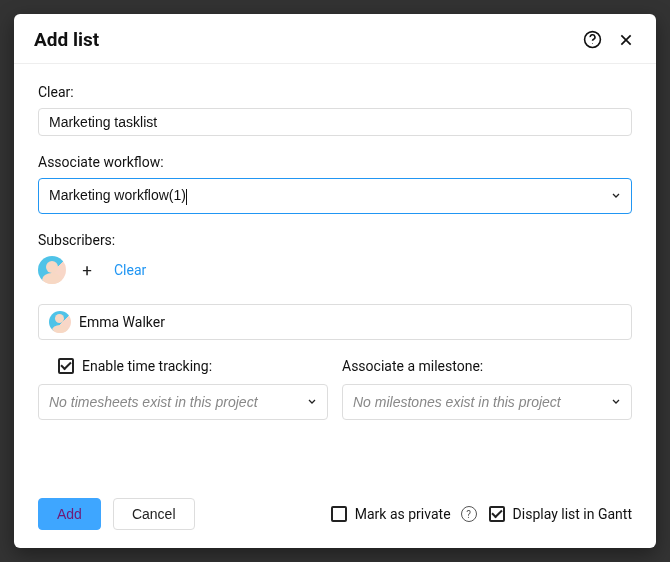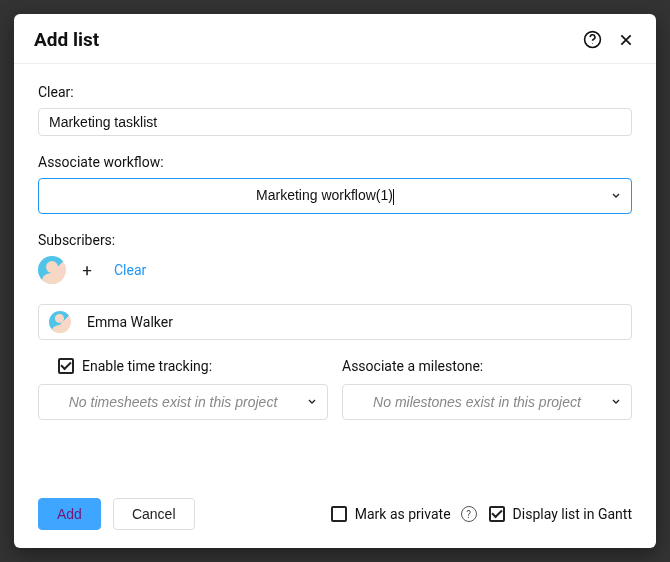--- a/index.html
+++ b/index.html
@@ -70,21 +70,21 @@
   .select-input {
     width: 100%;
     height: 36px;
     border: 1px solid #ddd;
     border-radius: 4px;
     padding: 0 30px 0 10px;
     font-size: 14px;
     color: #111;
     outline: none;
     background: #fff;
-    text-align: center;
+    text-align: left;
     cursor: pointer;
   }
   .select-input.focused {
     border: 1px solid #2196f3;
   }
   .select-input.placeholder {
     color: #888;
     font-style: italic;
   }
   .chev {
@@ -147,21 +147,21 @@
     margin-left: 6px;
   }
   .two-col {
     display: flex;
     gap: 14px;
   }
   .two-col > * { flex: 1; min-width: 0; }
   .stage-left {
     display: flex;
     align-items: center;
-    gap: 16px;
+    gap: 8px;
     border: 1px solid #ddd;
     border-radius: 4px;
     height: 36px;
     padding: 12px 10px;
   }
   .stage-name {
     font-size: 14px;
     color: #111;
   }
   .checkbox-row {

